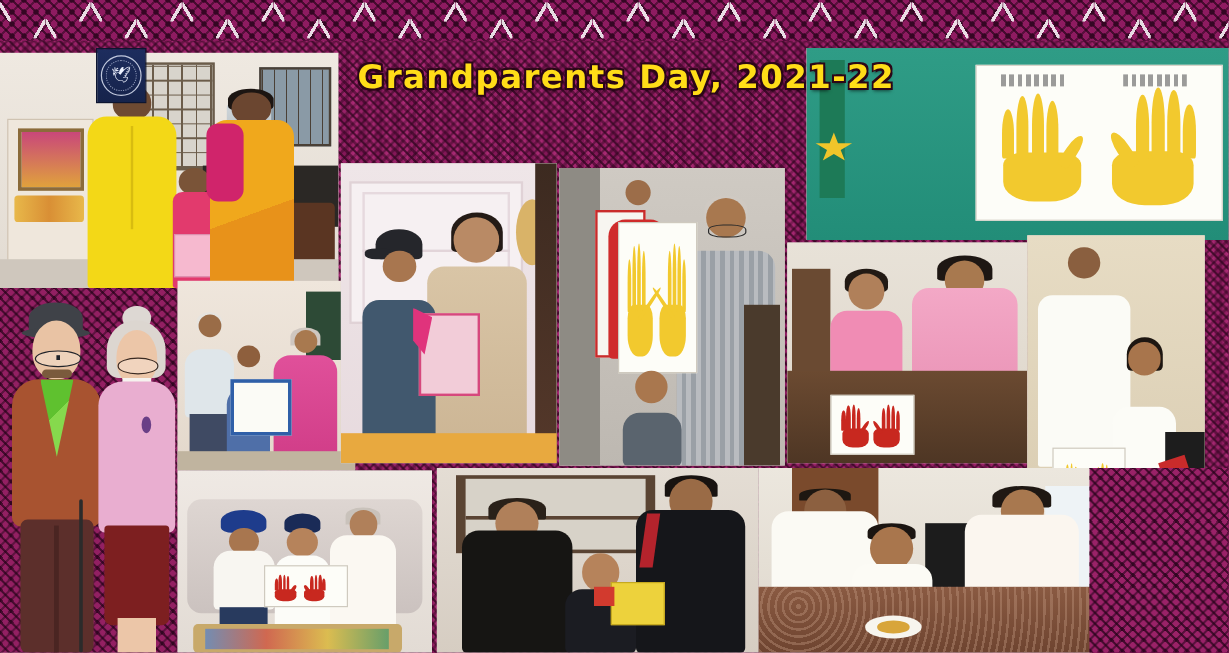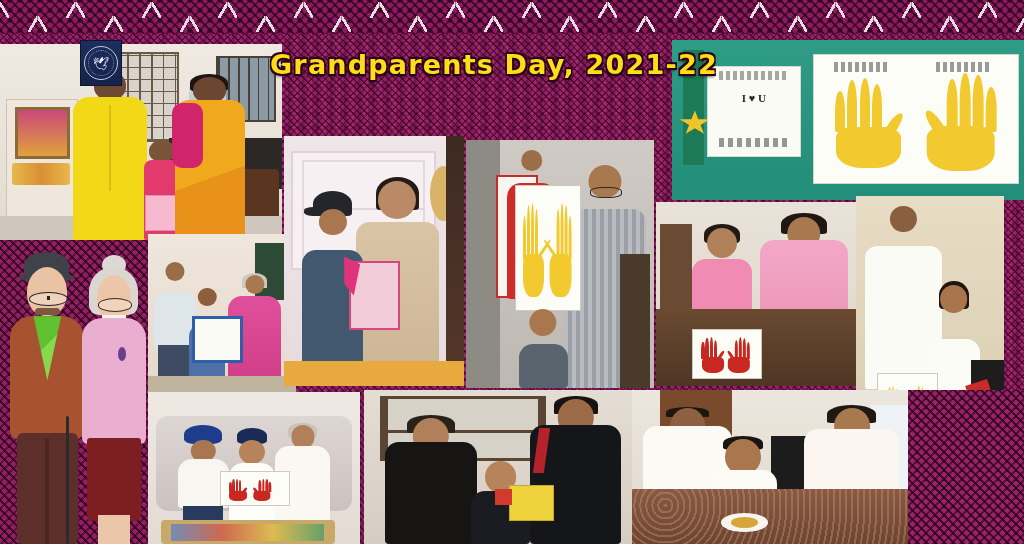--- a/index.html
+++ b/index.html
@@ -48,21 +48,21 @@
     opacity:.92;
   }
 
   
   .tile{position:absolute;overflow:hidden;background:#d9d3cc;}
   .tile .inner{position:absolute;inset:0;}
 
   
   .header{
     position:absolute;left:270px;top:46px;width:420px;height:88px;
-    z-index:40;text-align:center;pointer-events:none;
+    z-index:40;text-align:center;pointer-events:none;padding-left:28px;
   }
   .title-line{
     font-family:"DejaVu Sans",sans-serif;
     font-weight:bold;color:#ffdd18;
     font-size:27px;letter-spacing:1.2px;line-height:38px;
     text-shadow:
       -1.6px -1.6px 0 #2b0618, 1.6px -1.6px 0 #2b0618,
       -1.6px  1.6px 0 #2b0618, 1.6px  1.6px 0 #2b0618,
        0 2.5px 3px rgba(0,0,0,.55);
     white-space:nowrap;
@@ -521,25 +521,20 @@
           <div class="h"></div>
           <div class="t"></div>
         </div>
     </div>
   </div>
 
   <div class="tile tE" style="left:672px;top:40px;width:352px;height:160px">
     <div class="inner">
       <div class="cloth"></div>
       <div class="star"></div>
-      <div class="note">
-        <div class="lbl"></div>
-        <div class="iu">I ♥ U</div>
-        <div class="sig"></div>
-      </div>
       <div class="big">
         <div class="cap1"></div>
           <div class="cap2"></div>
         <div id="handsE">
             <div style="position: absolute; left: 8%; top: 18%; width: 38%; height: 70%;">
               <div class="hand" style="width: 100%; height: 100%;">
                 <div class="palm" style="background: rgb(242, 201, 46);"></div>
                 <div class="f" style="left: 6%; height: 46%; background: rgb(242, 201, 46);"></div>
                 <div class="f" style="left: 22%; height: 58%; background: rgb(242, 201, 46);"></div>
                 <div class="f" style="left: 38%; height: 60%; background: rgb(242, 201, 46);"></div>

